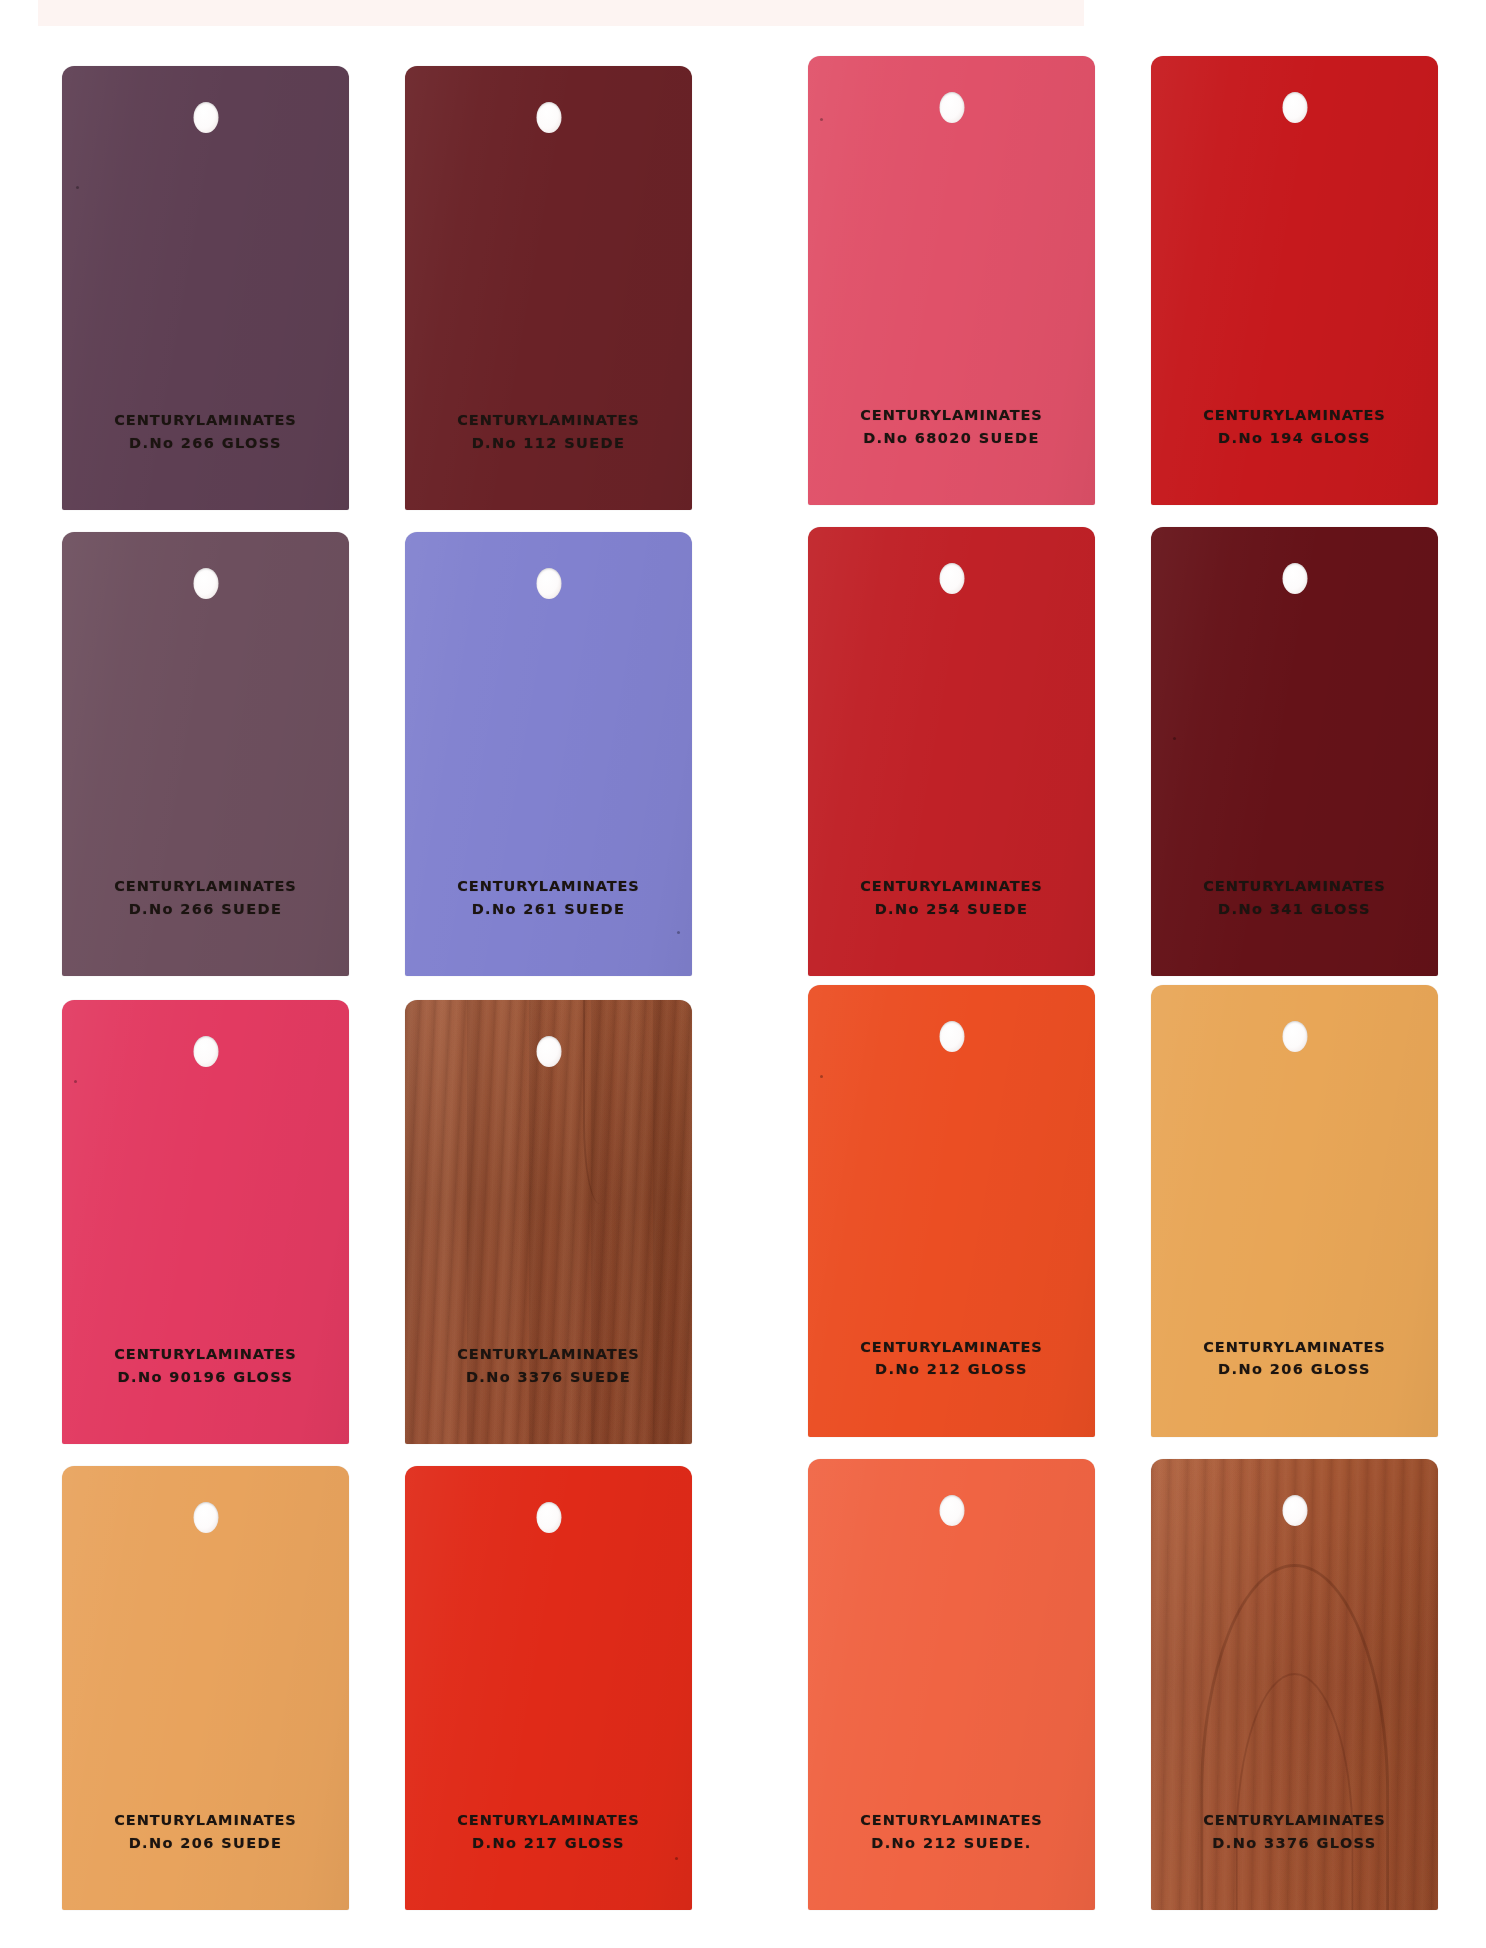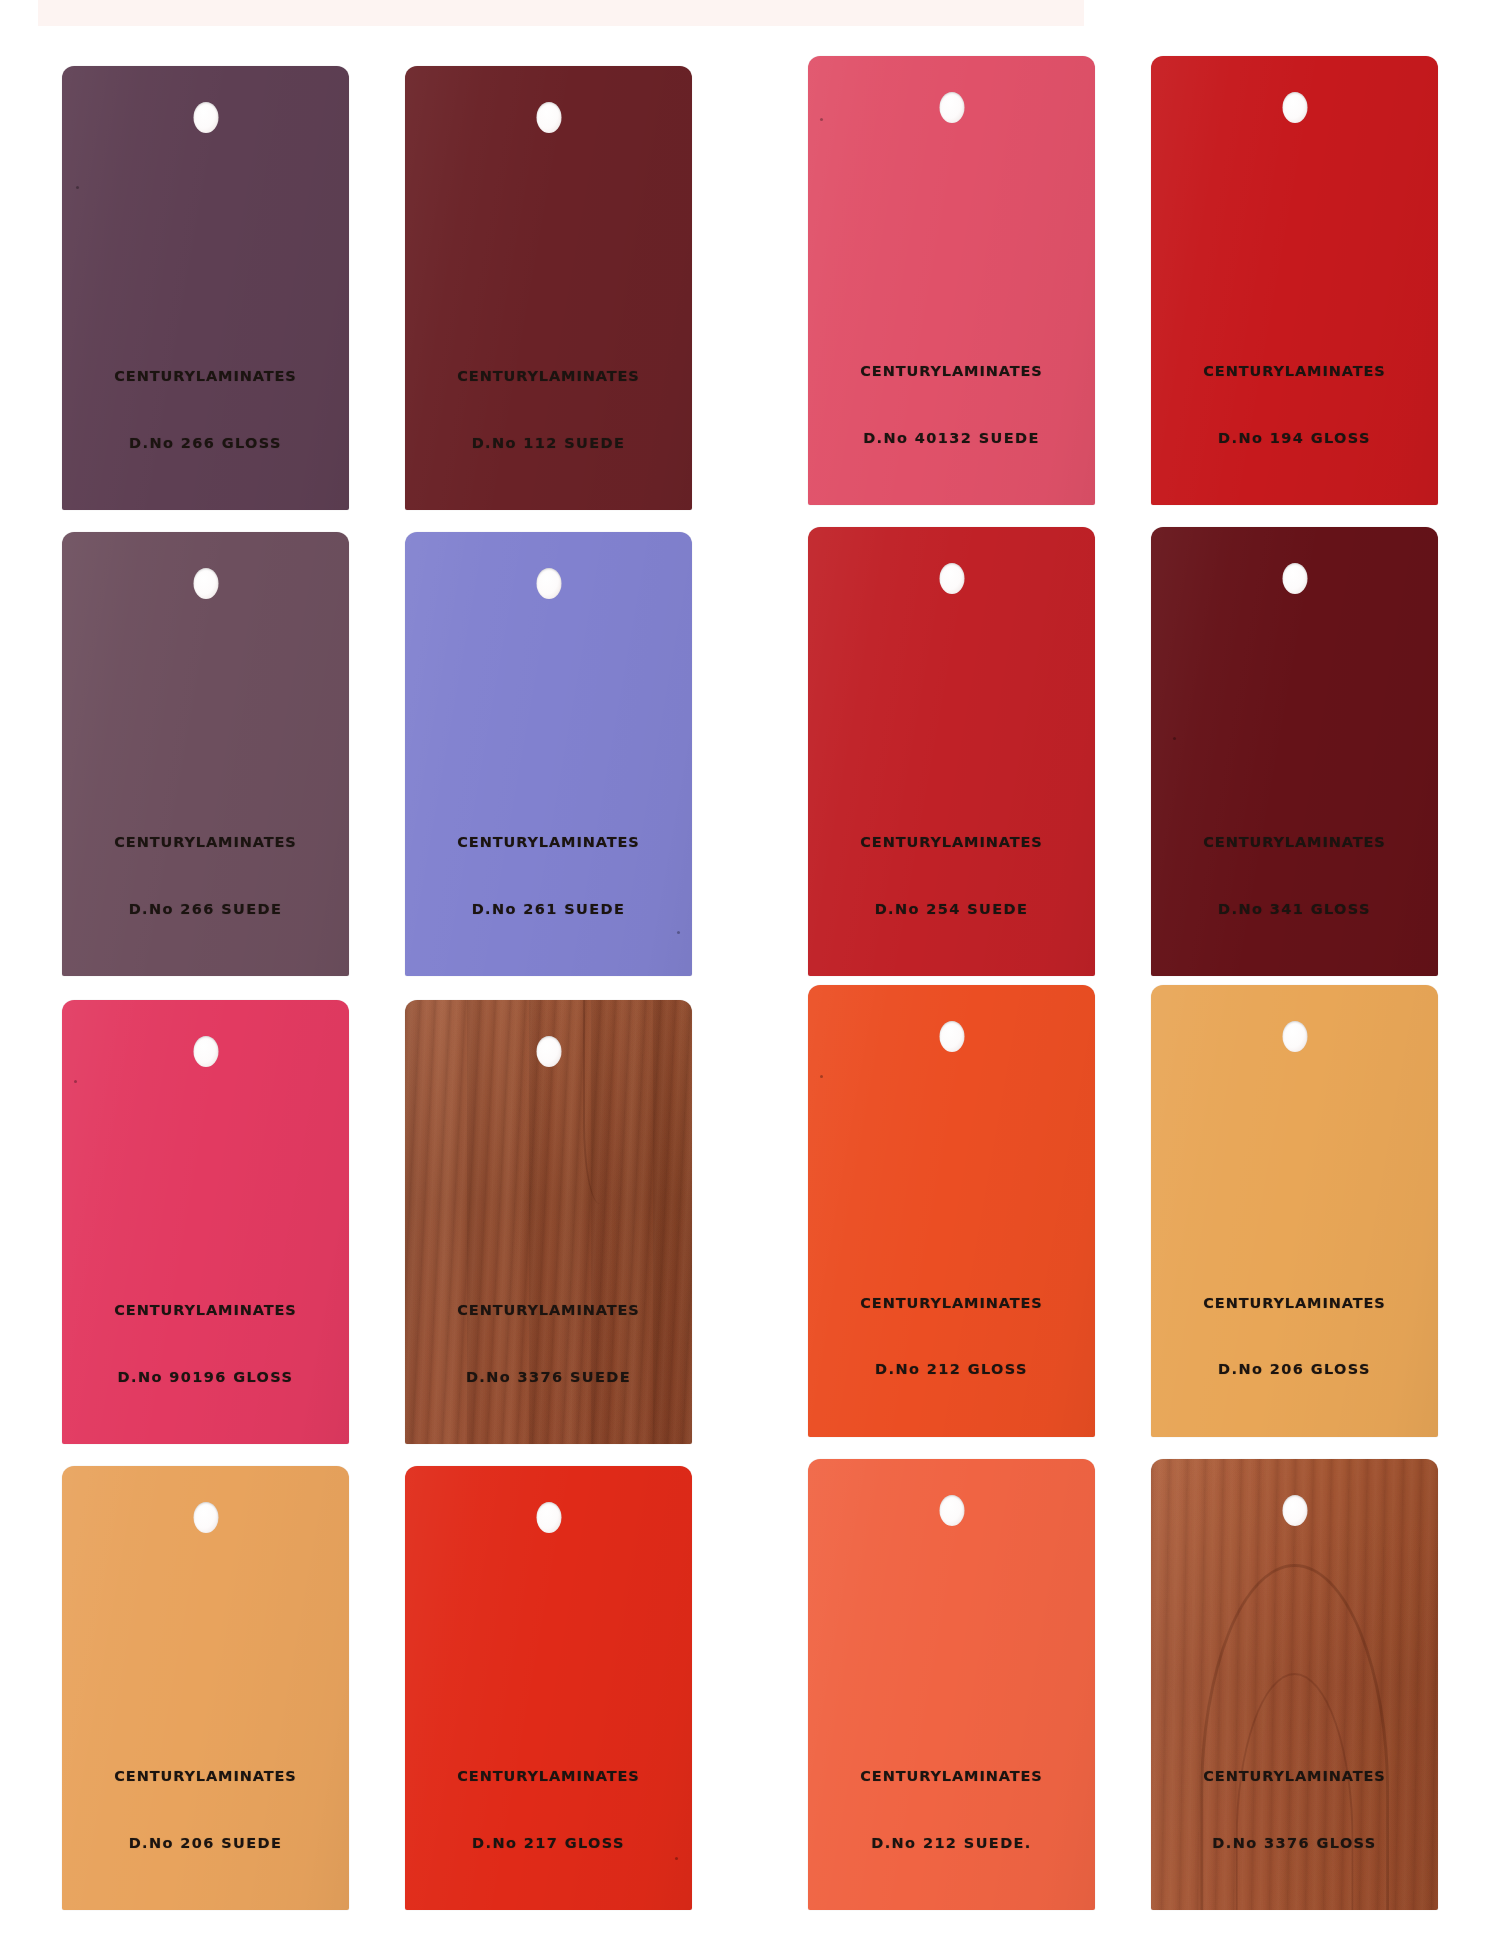--- a/index.html
+++ b/index.html
@@ -70,21 +70,21 @@
     color:#1b1410;
     font-family:"DejaVu Sans", sans-serif;
     font-weight:700;
     line-height:1.55;
     letter-spacing:0.9px;
     font-size:14.5px;
     text-shadow:0 0 1px rgba(0,0,0,0.35);
     user-select:none;
   }
   .caption .l1{display:block;}
-  .caption .l2{display:block;letter-spacing:1.4px;margin-top:44px;}
+  .caption .l2{display:block;letter-spacing:1.4px;}
 
   
 
   
   .wood-straight{
     background:
       repeating-linear-gradient(93deg,
         rgba(60,22,10,0.16) 0px,
         rgba(60,22,10,0.00) 3px,
         rgba(255,190,150,0.05) 7px,
@@ -176,21 +176,21 @@
     </div>
   </div>
 
   <div class="quadrant" id="q-top-right">
     <div class="card" style="background-color: rgb(224, 81, 105);">
       <div class="sheen"></div>
       <div class="speck" style="left:12px;top:62px"></div>
       <div class="hole"></div>
       <div class="caption">
         <span class="l1">CENTURYLAMINATES</span>
-        <span class="l2">D.No  40132  SUEDE</span>
+        <span class="l2">D.No  68020  SUEDE</span>
       </div>
     </div>
     <div class="card" style="background-color: rgb(198, 25, 29);">
       <div class="sheen"></div>
       <div class="hole"></div>
       <div class="caption">
         <span class="l1">CENTURYLAMINATES</span>
         <span class="l2">D.No  194  GLOSS</span>
       </div>
     </div>

